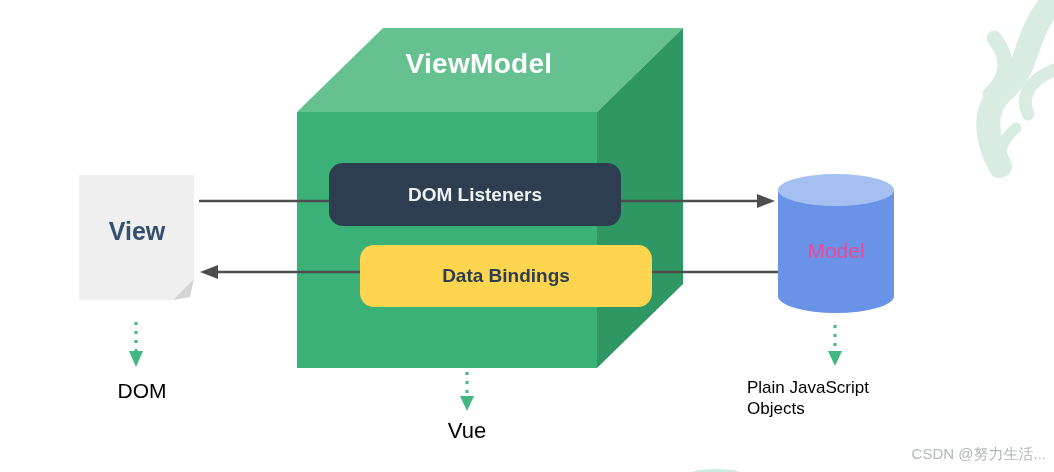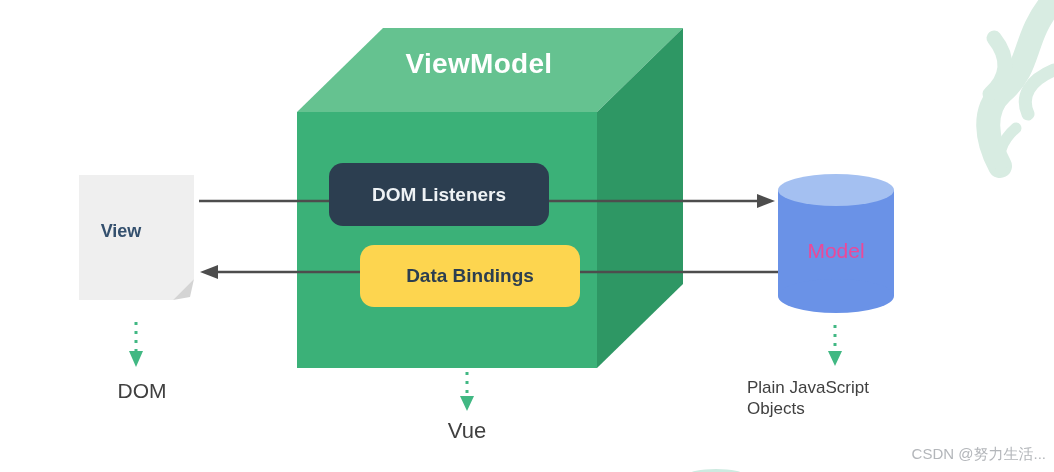--- a/index.html
+++ b/index.html
@@ -8,29 +8,29 @@
     font-family:"Liberation Sans","DejaVu Sans",sans-serif;
     overflow:hidden;
   }
   .stage{position:absolute;inset:0;width:1054px;height:472px;}
   svg.layer{position:absolute;left:0;top:0;width:1054px;height:472px;}
   .abs{position:absolute;}
   .center{transform:translate(-50%,-50%);}
   .label{white-space:nowrap;}
   .vm-title{left:479px;top:64px;font-size:28px;font-weight:bold;color:#ffffff;letter-spacing:.3px;}
   .pill{
-    left:329px;width:220px;border-radius:14px;
+    left:329px;width:292px;border-radius:14px;
     display:flex;align-items:center;justify-content:center;
     font-weight:bold;font-size:19px;box-sizing:border-box;
   }
   .pill-dom{top:163px;height:63px;background:#2c3e50;color:#eef2f5;}
   .pill-data{top:245px;height:62px;background:#fdd54f;color:#2c3e50;margin-left:31px;}
-  .view-label{left:121px;top:231px;font-size:18px;font-weight:bold;color:#34506e;}
+  .view-label{left:137px;top:231px;font-size:25px;font-weight:bold;color:#34506e;}
   .model-label{left:836px;top:251px;font-size:21px;font-weight:normal;color:#ec4899;}
-  .cap{color:#404040;}
+  .cap{color:#000000;}
   .cap-dom{left:142px;top:391px;font-size:21px;}
   .cap-vue{left:467px;top:431px;font-size:22px;text-align:right;}
   .cap-pjo{
     left:837px;top:398px;width:180px;font-size:17px;line-height:1.25;
     text-align:left;white-space:normal;
   }
   .watermark{
     right:8px;top:445px;font-size:15px;color:#b3b6ba;
   }
 </style>

